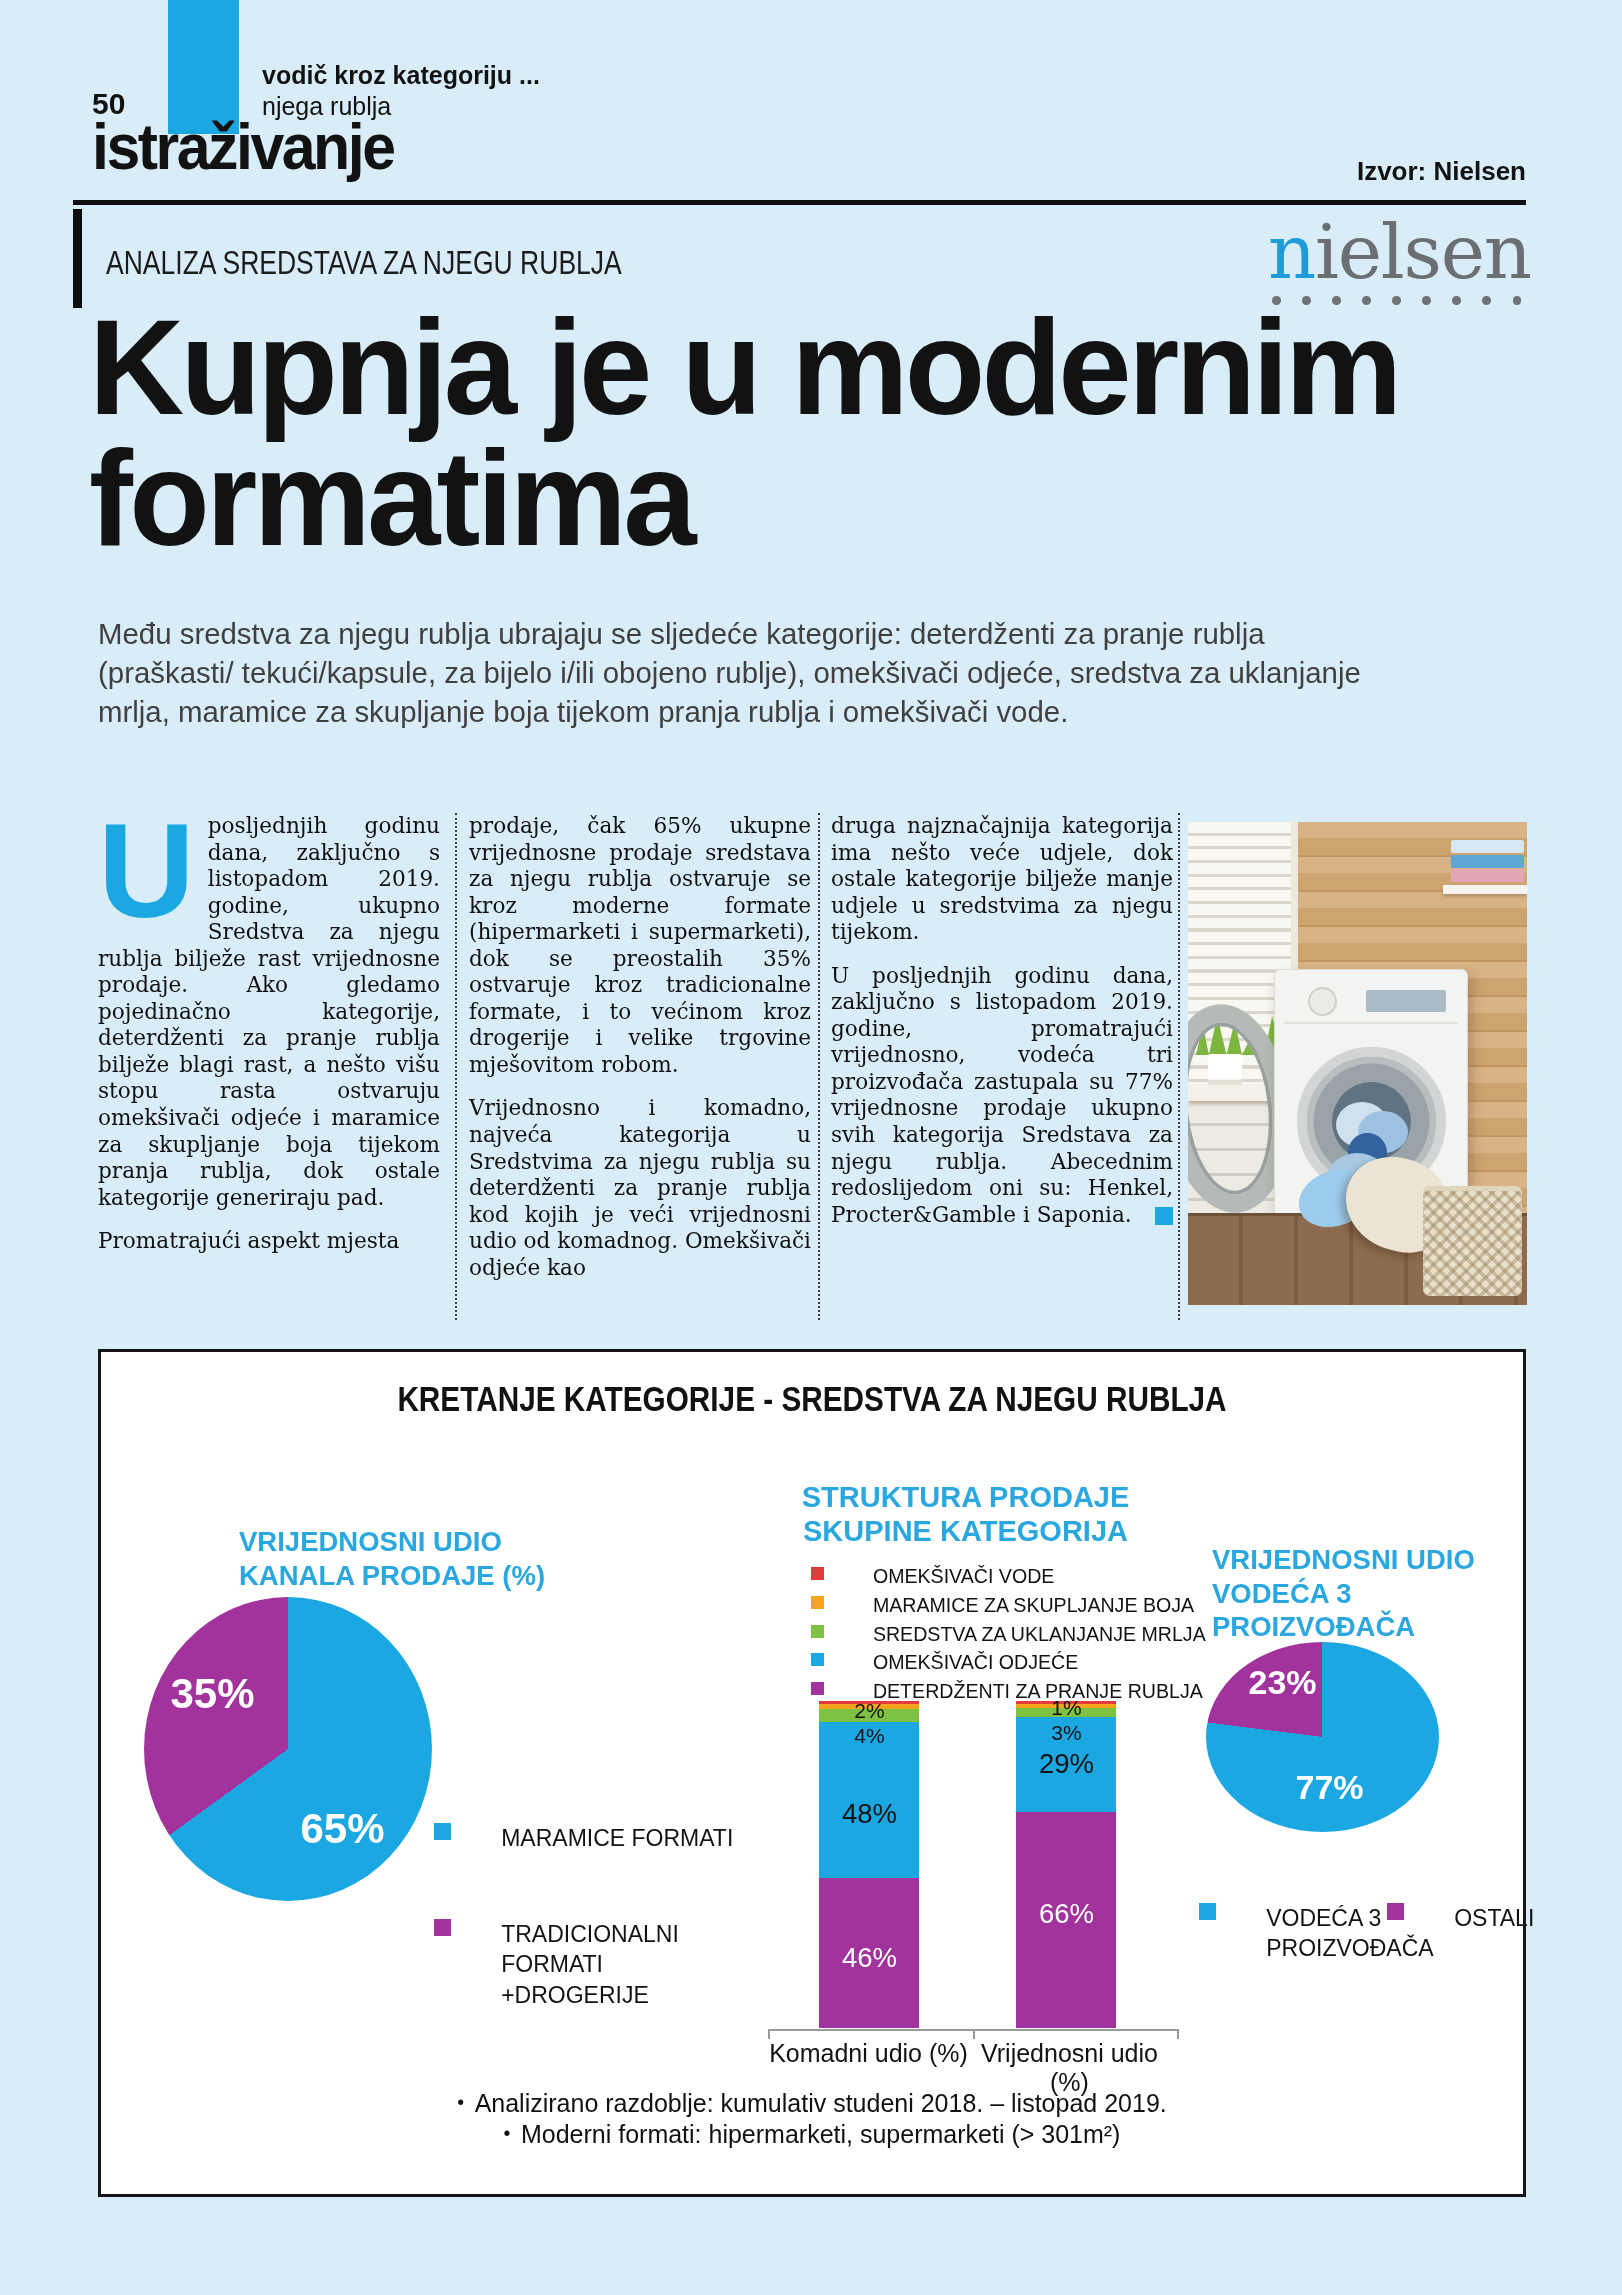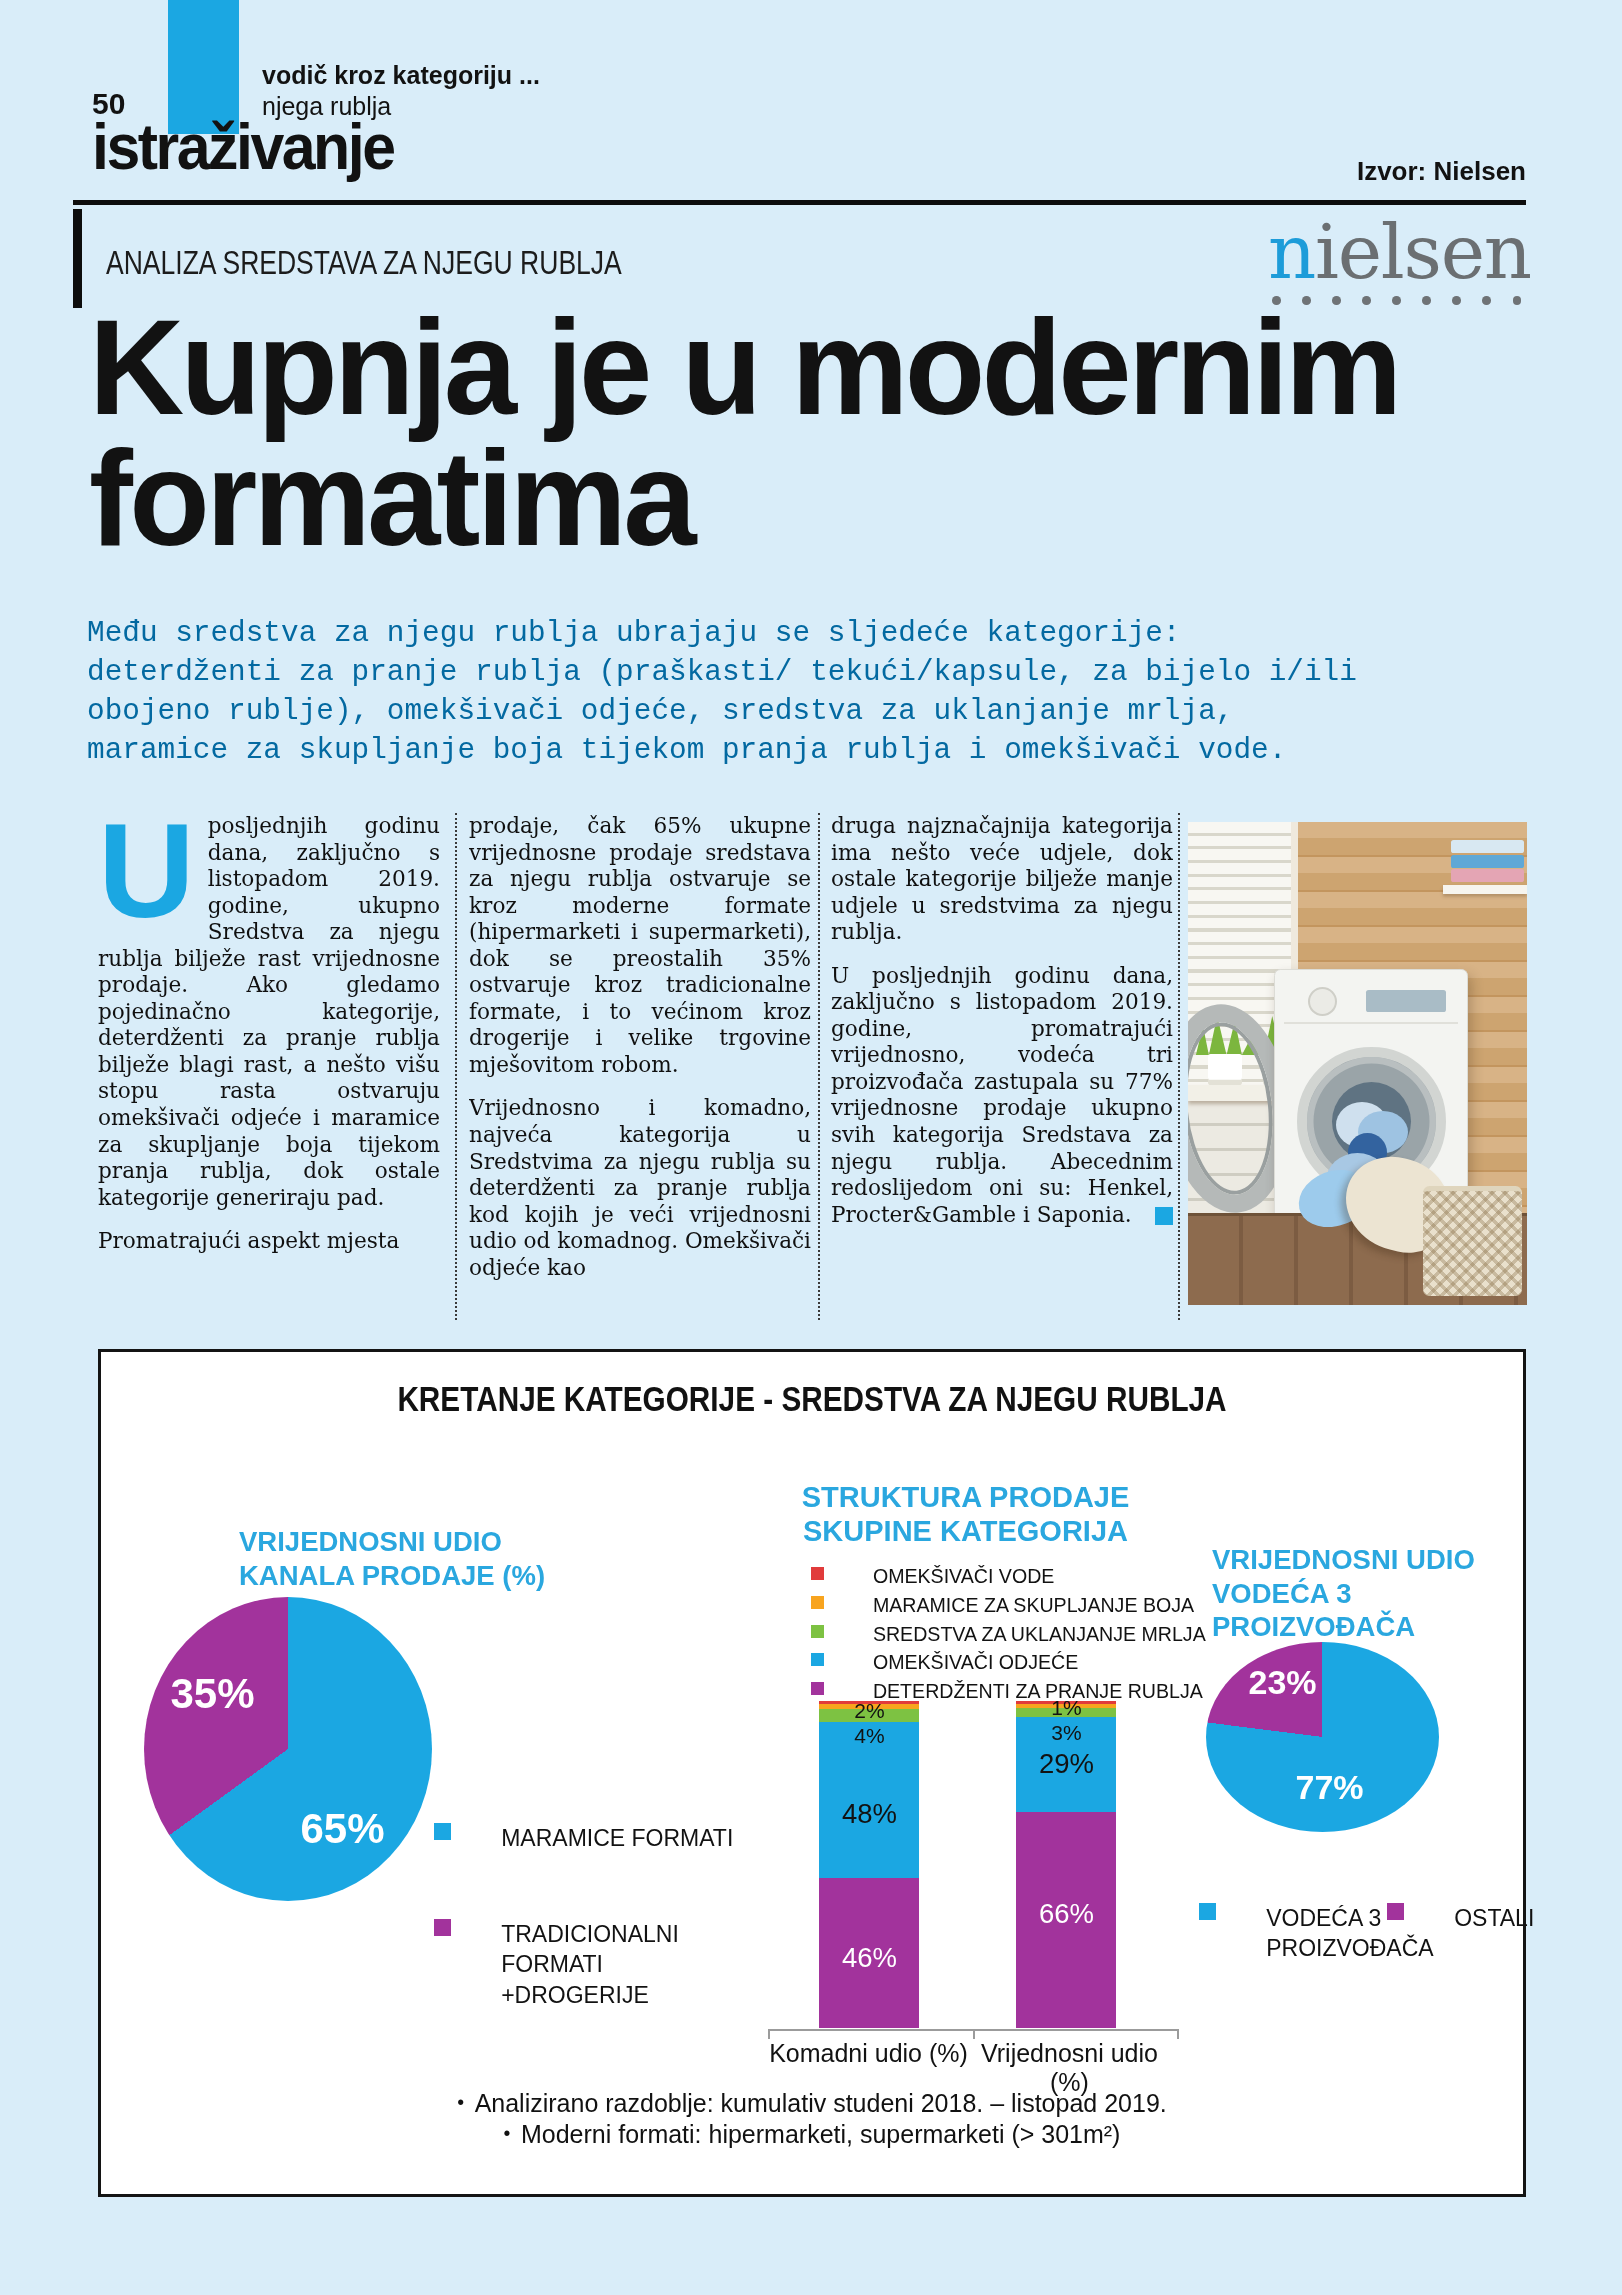--- a/index.html
+++ b/index.html
@@ -25,21 +25,21 @@
   .rule{left:73px;top:200px;width:1453px;height:5.2px;background:#0d0d0d;}
   
   .vbar{left:73px;top:209px;width:8.5px;height:99px;background:#0d0d0d;}
   .eyebrow{left:106px;top:243px;font-size:34px;transform:scaleX(.78);white-space:nowrap;color:#1c1c1c;}
   .logo{left:1268px;top:208px;font-family:"DejaVu Serif",serif;font-size:75px;letter-spacing:-1.3px;color:var(--logo-gray);}
   .logo .n{color:#1d9cd9;}
   .logo-dots{left:1272px;top:296px;width:249px;display:flex;justify-content:space-between;}
   .logo-dots i{width:8.5px;height:8.5px;border-radius:50%;background:#6f7376;}
   
   .title{left:89px;top:302px;font-weight:bold;font-size:136px;line-height:.96;letter-spacing:-3.9px;transform:scaleX(.97);}
-  .lead{left:87px;top:614px;width:1305px;font-size:29.4px;line-height:1.33;color:#0369a1;font-family:Liberation Mono, monospace;}
+  .lead{left:98px;top:614px;width:1305px;font-size:29.4px;line-height:1.33;color:#404040;}
   
   .col{top:813px;width:342px;height:509px;overflow:hidden;font-family:"DejaVu Serif",serif;
        font-size:21.6px;line-height:1.23;text-align:justify;color:#101010;}
   .col p{margin-bottom:17px;}
   #col1{left:98px;} #col2{left:469px;} #col3{left:831px;}
   .colsep{top:813px;height:507px;border-left:2.6px dotted #3a3a3a;width:0;}
   .dropcap{float:left;color:var(--cyan);font-family:"Liberation Sans",sans-serif;
            font-weight:bold;font-size:134px;line-height:.76;margin:6.5px 13px 0 0;}
   .endmark{display:inline-block;width:18.3px;height:18.3px;background:var(--cyan);float:right;margin-top:5.2px;}
   
@@ -164,21 +164,21 @@
     <p><span class="dropcap">U</span><span>posljednjih godinu dana, zaključno s listopadom 2019. godine, ukupno Sredstva za njegu rublja bilježe rast vrijednosne prodaje. Ako gledamo pojedinačno kategorije, deterdženti za pranje rublja bilježe blagi rast, a nešto višu stopu rasta ostvaruju omekšivači odjeće i maramice za skupljanje boja tijekom pranja rublja, dok ostale kategorije generiraju pad.</span></p>
     <p>Promatrajući aspekt mjesta</p>
   </div>
   <div class="abs colsep" style="left:455px"></div>
   <div class="abs col" id="col2">
     <p>prodaje, čak 65% ukupne vrijednosne prodaje sredstava za njegu rublja ostvaruje se kroz moderne formate (hipermarketi i supermarketi), dok se preostalih 35% ostvaruje kroz tradicionalne formate, i to većinom kroz drogerije i velike trgovine mješovitom robom.</p>
     <p>Vrijednosno i komadno, najveća kategorija u Sredstvima za njegu rublja su deterdženti za pranje rublja kod kojih je veći vrijednosni udio od komadnog. Omekšivači odjeće kao</p>
   </div>
   <div class="abs colsep" style="left:818px"></div>
   <div class="abs col" id="col3">
-    <p>druga najznačajnija kategorija ima nešto veće udjele, dok ostale kategorije bilježe manje udjele u sredstvima za njegu rublja.</p>
+    <p>druga najznačajnija kategorija ima nešto veće udjele, dok ostale kategorije bilježe manje udjele u sredstvima za njegu tijekom.</p>
     <p><span>U posljednjih godinu dana, zaključno s listopadom 2019. godine, promatrajući vrijednosno, vodeća tri proizvođača zastupala su 77% vrijednosne prodaje ukupno svih kategorija Sredstava za njegu rublja. Abecednim redoslijedom oni su: Henkel, Procter&amp;Gamble i Saponia.</span><span class="endmark"></span></p>
   </div>
   <div class="abs colsep" style="left:1178px"></div>
 
   <div class="abs photo">
     <div class="abs ph-window"></div>
     <div class="abs ph-slats"></div>
     <div class="abs ph-sill"></div>
     <div class="abs ph-leaves" style="left:7.9px;top:194px"></div>
     <div class="abs ph-pot" style="left:19.6px;top:232px"></div>

